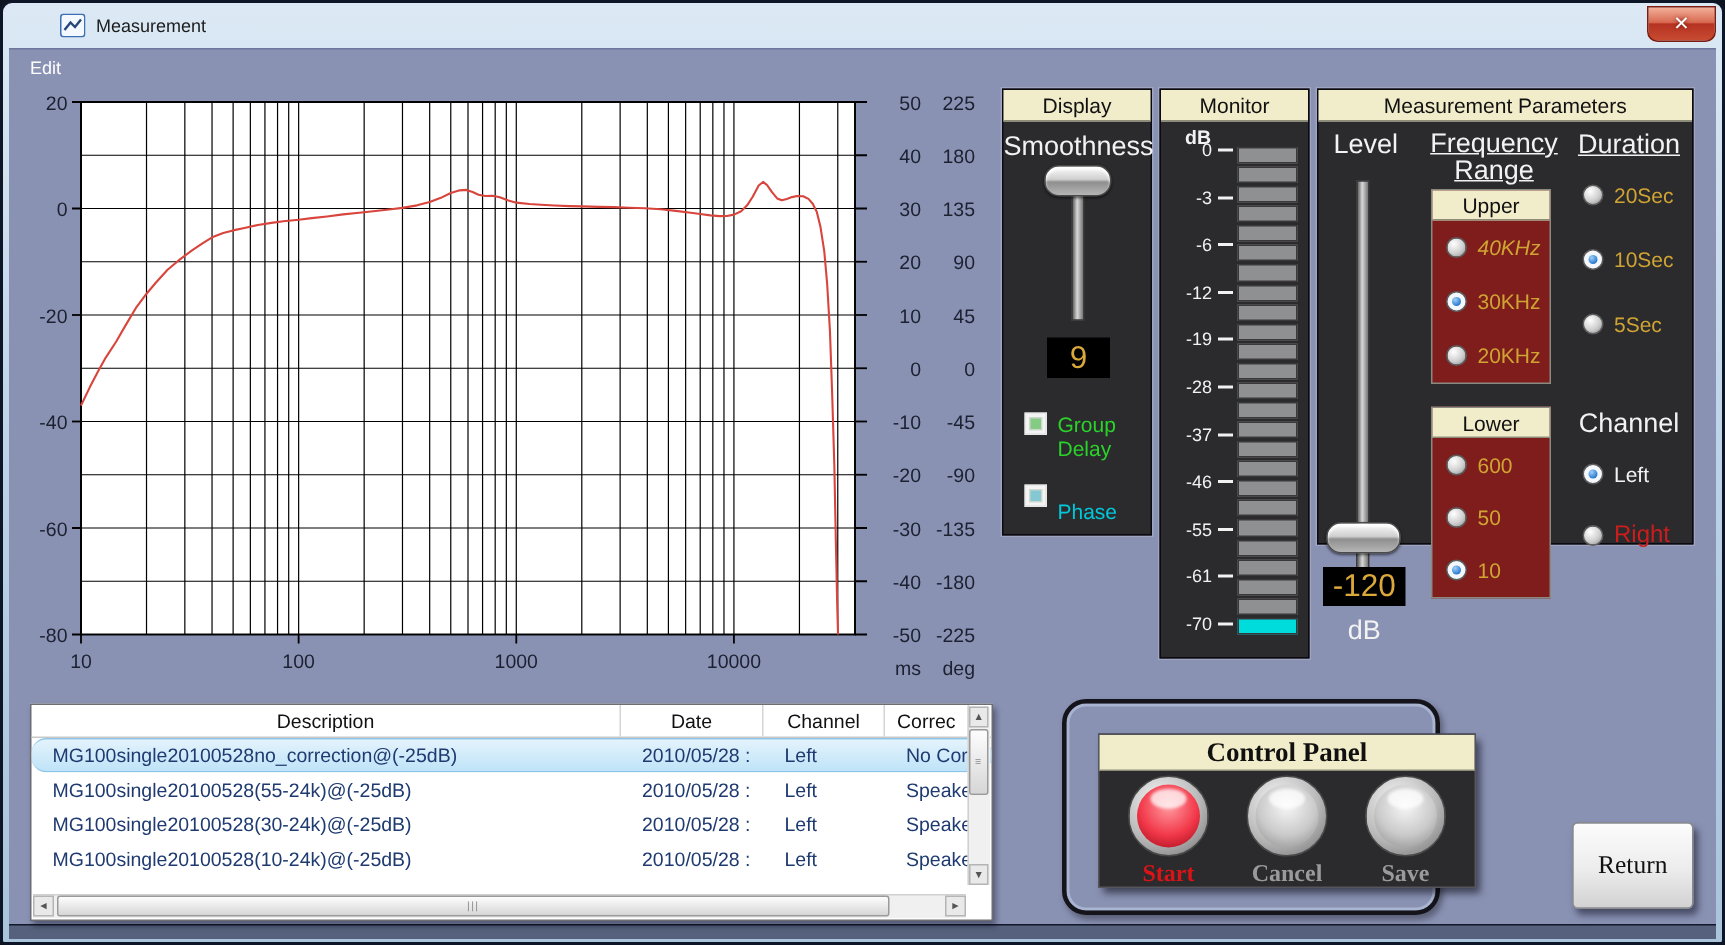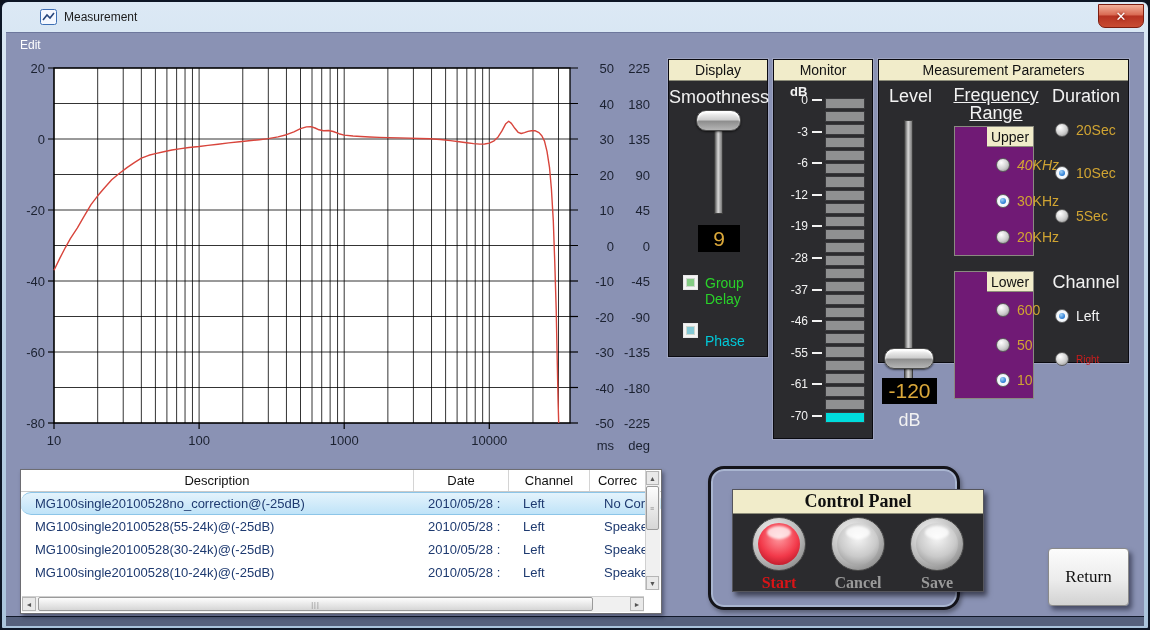--- a/index.html
+++ b/index.html
@@ -48,21 +48,21 @@
   .tick-row{display:flex;align-items:center;justify-content:flex-end;color:#f2f2f2;font-size:12px;}
   .tick-dash{width:10px;height:2px;background:#f2f2f2;margin-left:4px;}
   
   .radio-row{display:flex;align-items:center;gap:7px;cursor:default;}
   .radio{width:14px;height:14px;border-radius:50%;flex:none;
          background:radial-gradient(circle at 35% 30%,#ffffff,#cfcfcf 55%,#8a8a8a);
          border:1px solid #5c5c5c;position:relative;}
   .radio.selected{background:#f4f8fc;}
   .radio.selected::after{content:"";position:absolute;left:3px;top:3px;width:6px;height:6px;border-radius:50%;
          background:radial-gradient(circle at 35% 30%,#9fd0f8,#2b7cd3 70%,#1b5ca8);}
-  .subbox{position:absolute;border:1px solid #8a8a80;background:#701a75;padding-left:32px;}
+  .subbox{position:absolute;border:1px solid #8a8a80;background:#7f1d1d;}
   .subbox .panel-header{height:20px;}
   
   #table{position:absolute;left:18px;top:467px;width:642px;height:145px;background:#fff;border:1px solid #6d6d72;
          box-shadow:2px 3px 4px rgba(5,8,25,.4);font-size:13px;}
   .thead{display:flex;height:22px;border-bottom:1px solid #c9c9c9;color:#111;}
   .th{display:flex;align-items:center;justify-content:center;border-right:1px solid #d4d4d4;overflow:hidden;white-space:nowrap;}
   .trow{display:flex;height:23px;color:#1e3a70;align-items:center;white-space:nowrap;border-radius:10px;}
   .trow .td{overflow:hidden;padding-left:14px;}
   .trow.selected{background:linear-gradient(#e4f3fc,#bfe3f8);border-top:1px solid #8cc5e8;border-bottom:1px solid #8cc5e8;}
   .vscroll{position:absolute;right:1px;top:1px;width:15px;height:119px;background:#f0f0f0;border-left:1px solid #d0d0d0;}
@@ -361,21 +361,21 @@
               <span class="radio"></span>
               <span style="color: rgb(208, 164, 50); font-size: 14px;">50</span>
             </div>
             <div class="radio-row">
               <span class="radio selected"></span>
               <span style="color: rgb(208, 164, 50); font-size: 14px;">10</span>
             </div>
           </div>
       </div>
 
-      <div class="white-label" style="position:absolute;left:168px;top:26px;width:78px;text-align:center;">Duration</div>
+      <div class="white-label" style="position:absolute;left:168px;top:26px;width:78px;text-align:center;text-decoration:underline;">Duration</div>
       <div id="duration-radios" style="position:absolute;left:176px;top:62px;height:102px;display:flex;flex-direction:column;justify-content:space-between;">
           <div class="radio-row">
             <span class="radio"></span>
             <span style="color: rgb(208, 164, 50); font-size: 14px;">20Sec</span>
           </div>
           <div class="radio-row">
             <span class="radio selected"></span>
             <span style="color: rgb(208, 164, 50); font-size: 14px;">10Sec</span>
           </div>
           <div class="radio-row">
@@ -385,21 +385,21 @@
         </div>
 
       <div class="white-label" style="position:absolute;left:168px;top:212px;width:78px;text-align:center;">Channel</div>
       <div id="channel-radios" style="position:absolute;left:176px;top:248px;height:58px;display:flex;flex-direction:column;justify-content:space-between;">
           <div class="radio-row">
             <span class="radio selected"></span>
             <span style="color: rgb(242, 242, 242); font-size: 14px;">Left</span>
           </div>
           <div class="radio-row">
             <span class="radio"></span>
-            <span style="color: rgb(204, 29, 29); font-size: 10px;">Right</span>
+            <span style="color: rgb(204, 29, 29); font-size: 16px;">Right</span>
           </div>
         </div>
     </div>
 
     <div id="table">
       <div class="thead" id="table-head">
           <div class="th" style="width: 393px;">Description</div>
           <div class="th" style="width: 95px;">Date</div>
           <div class="th" style="width: 81px;">Channel</div>
           <div class="th" style="width: 56px;">Correc</div>

